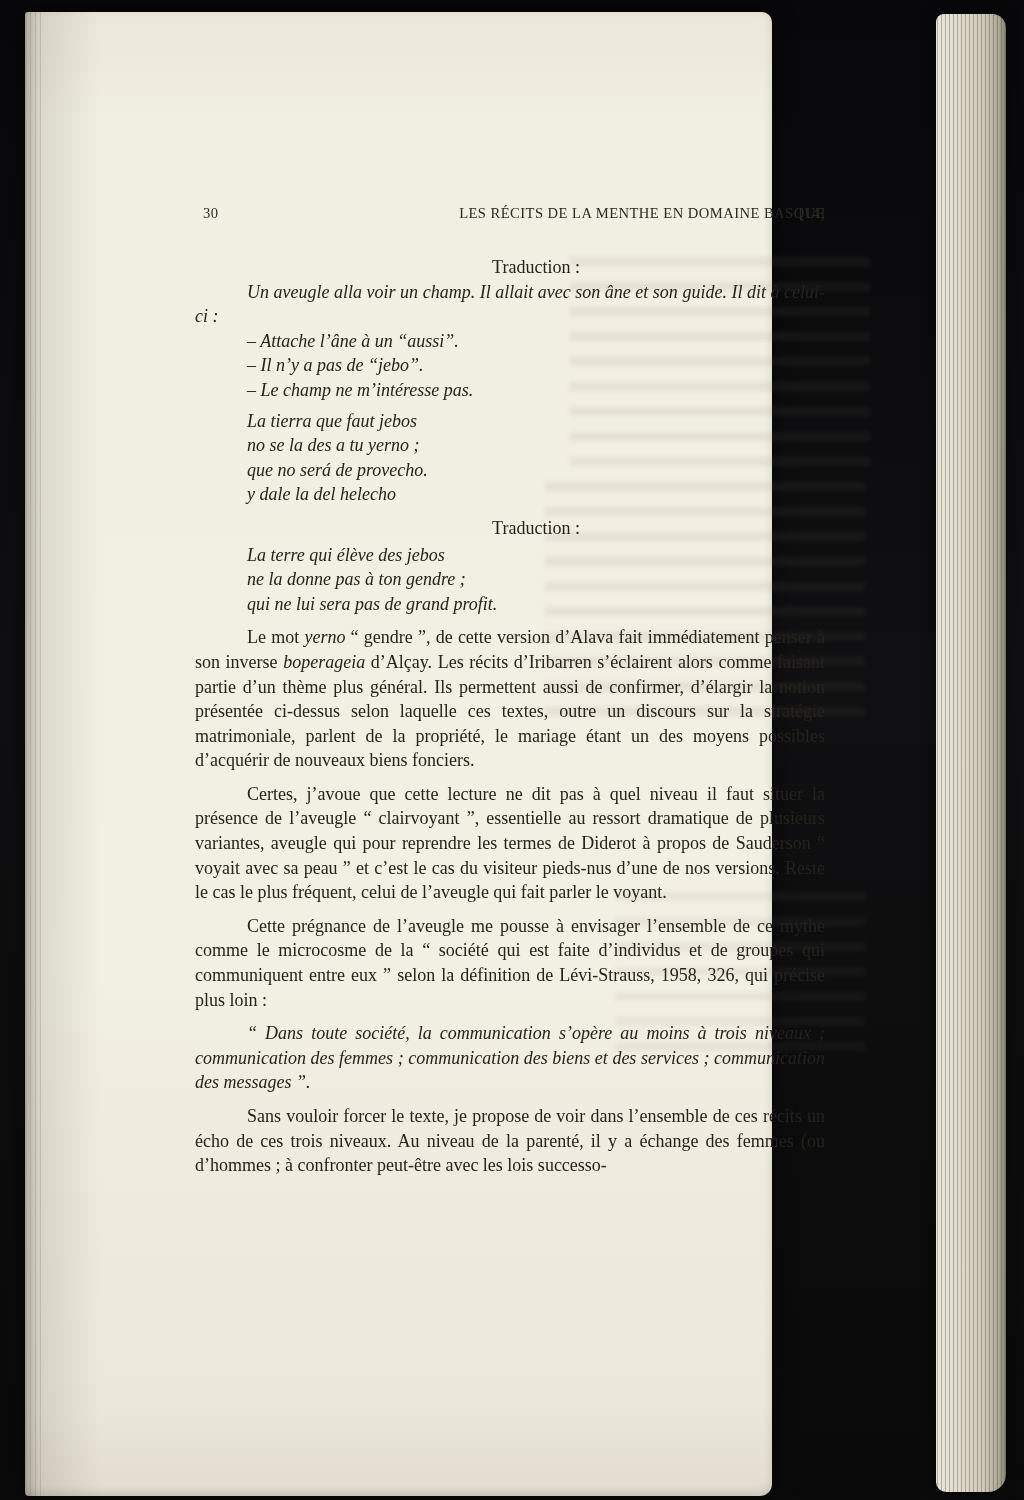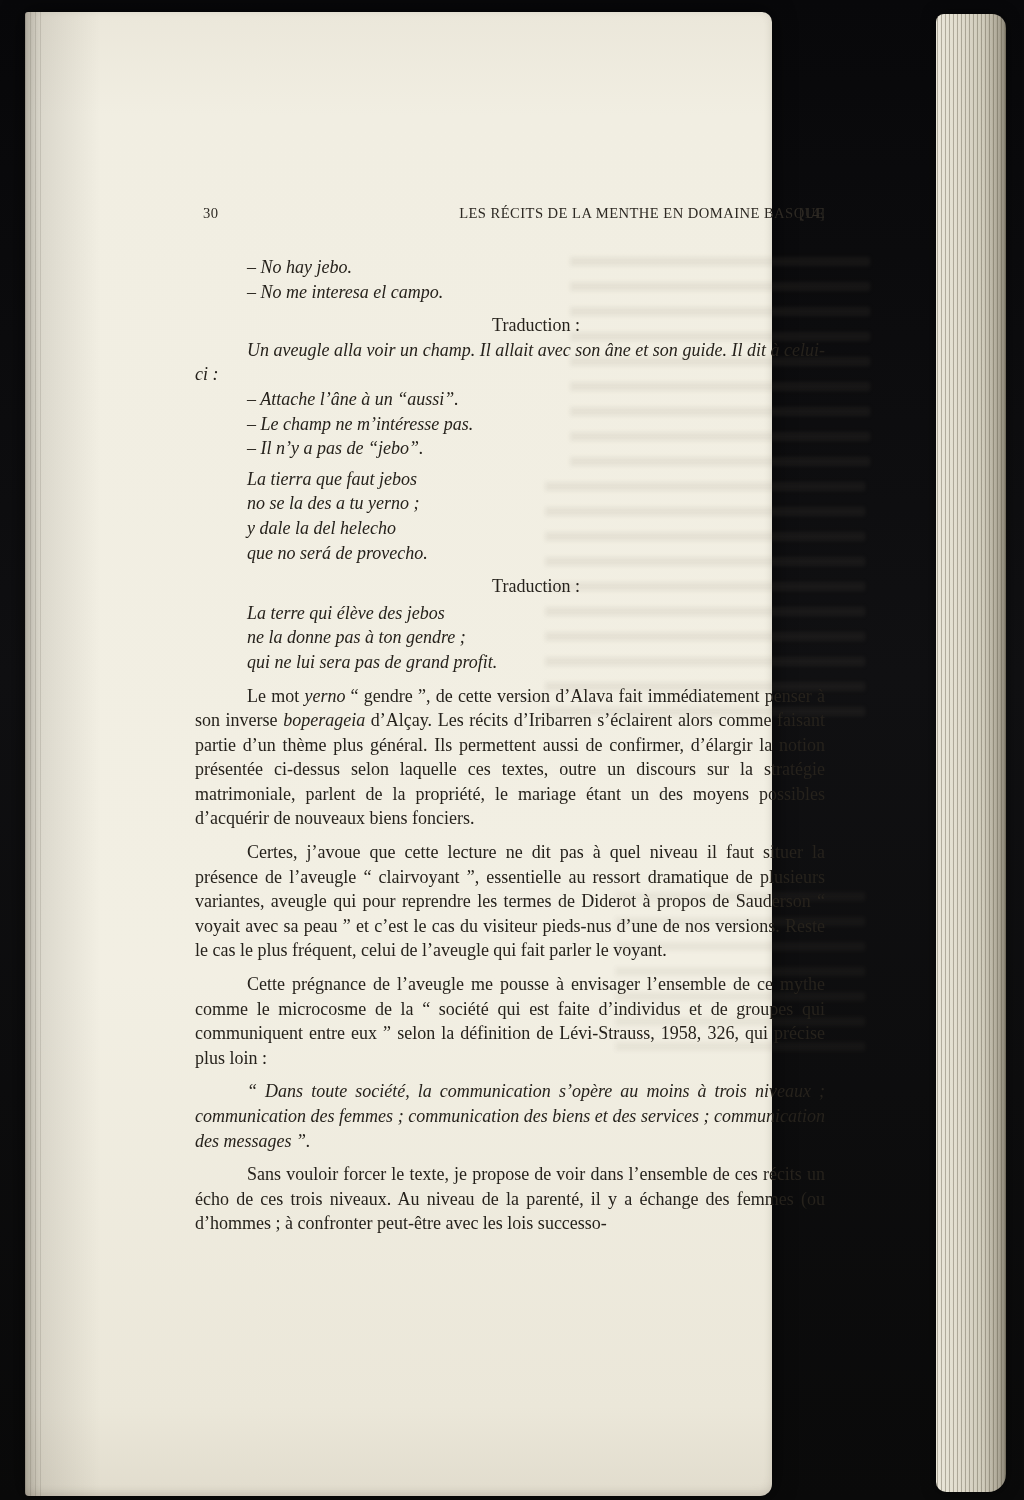--- a/index.html
+++ b/index.html
@@ -103,41 +103,37 @@
     <div class="bleed b3"></div>
 
     <div class="content">
 
       <header class="running-head">
         <span class="pageno">30</span>
         <span class="title">LES RÉCITS DE LA MENTHE EN DOMAINE BASQUE</span>
         <span class="folio">[14]</span>
       </header>
 
-      <div class="dialogue first">
-        <p class="line i">– No hay jebo.</p>
-        <p class="line i">– No me interesa el campo.</p>
-      </div>
 
       <p class="label">Traduction :</p>
 
       <p class="par tight i">Un aveugle alla voir un champ. Il allait avec son âne et son guide. Il dit à celui-ci :</p>
 
       <div class="dialogue">
         <p class="line i">– Attache l’âne à un “aussi”.</p>
+        <p class="line i">– Il n’y a pas de “jebo”.</p>
         <p class="line i">– Le champ ne m’intéresse pas.</p>
-        <p class="line i">– Il n’y a pas de “jebo”.</p>
       </div>
 
 
       <div class="verse">
         <p class="i">La tierra que faut jebos</p>
         <p class="i">no se la des a tu yerno ;</p>
+        <p class="i">que no será de provecho.</p>
         <p class="i">y dale la del helecho</p>
-        <p class="i">que no será de provecho.</p>
       </div>
 
       <p class="label">Traduction :</p>
 
       <div class="verse after-label">
         <p class="i">La terre qui élève des jebos</p>
         <p class="i">ne la donne pas à ton gendre ;</p>
         <p class="i">qui ne lui sera pas de grand profit.</p>
       </div>
 

